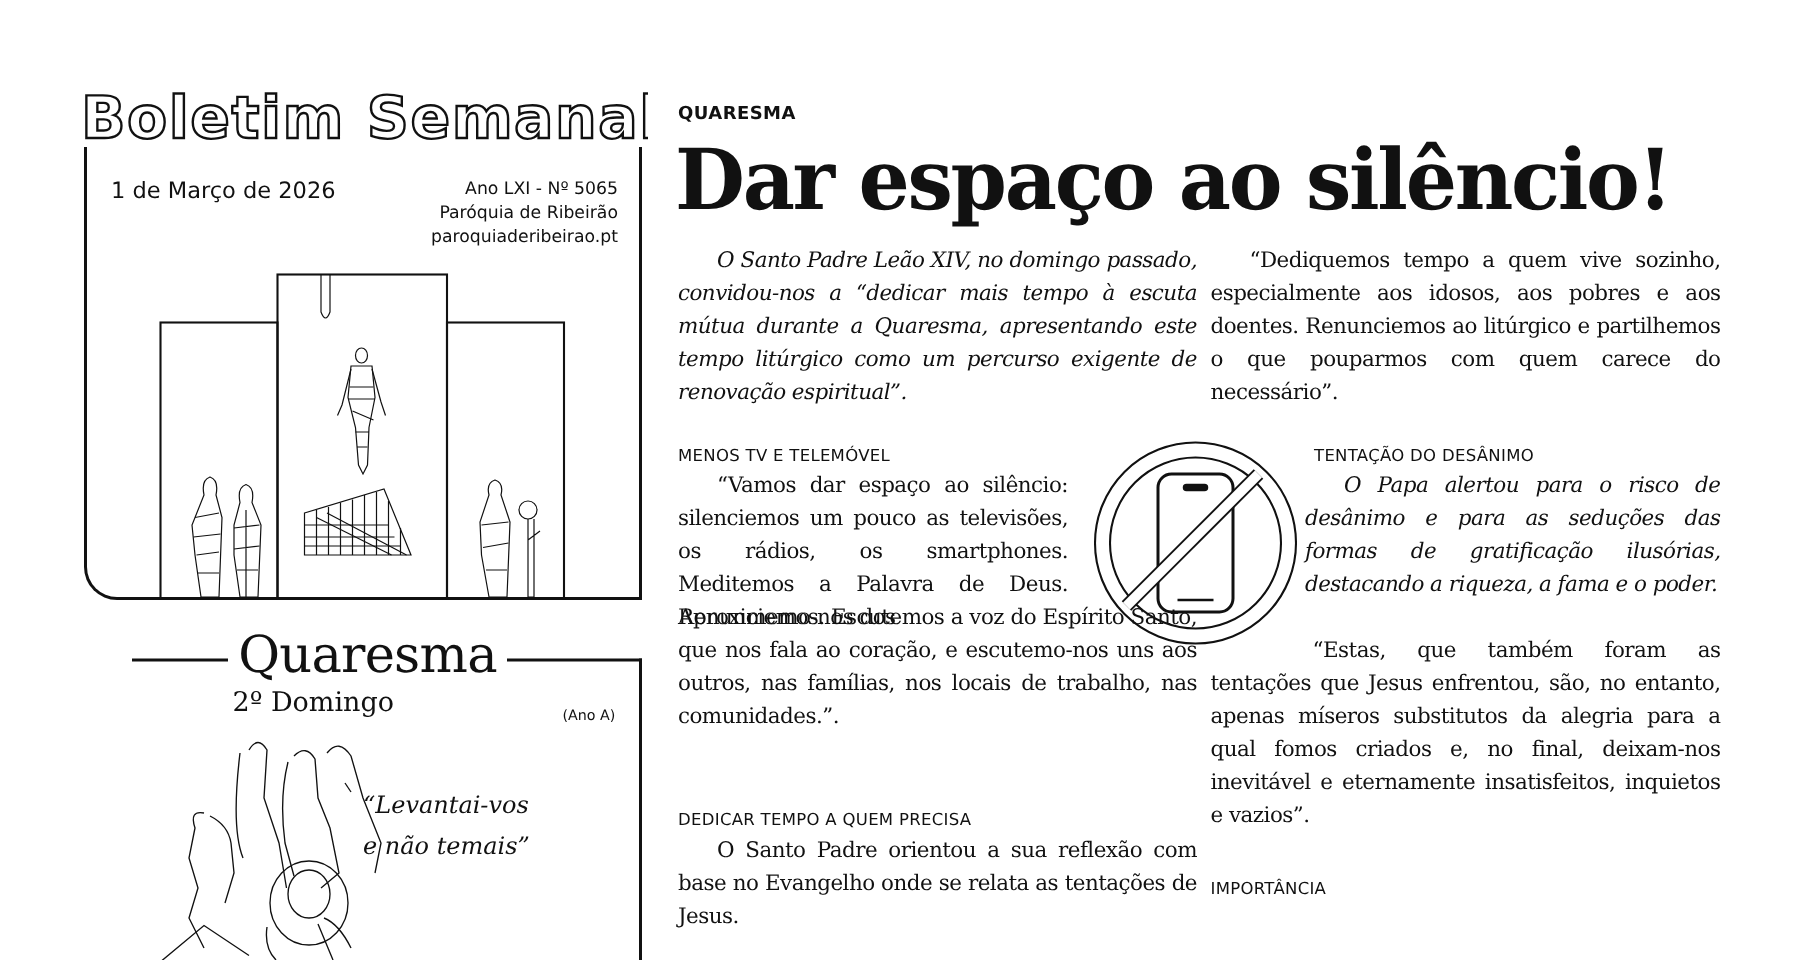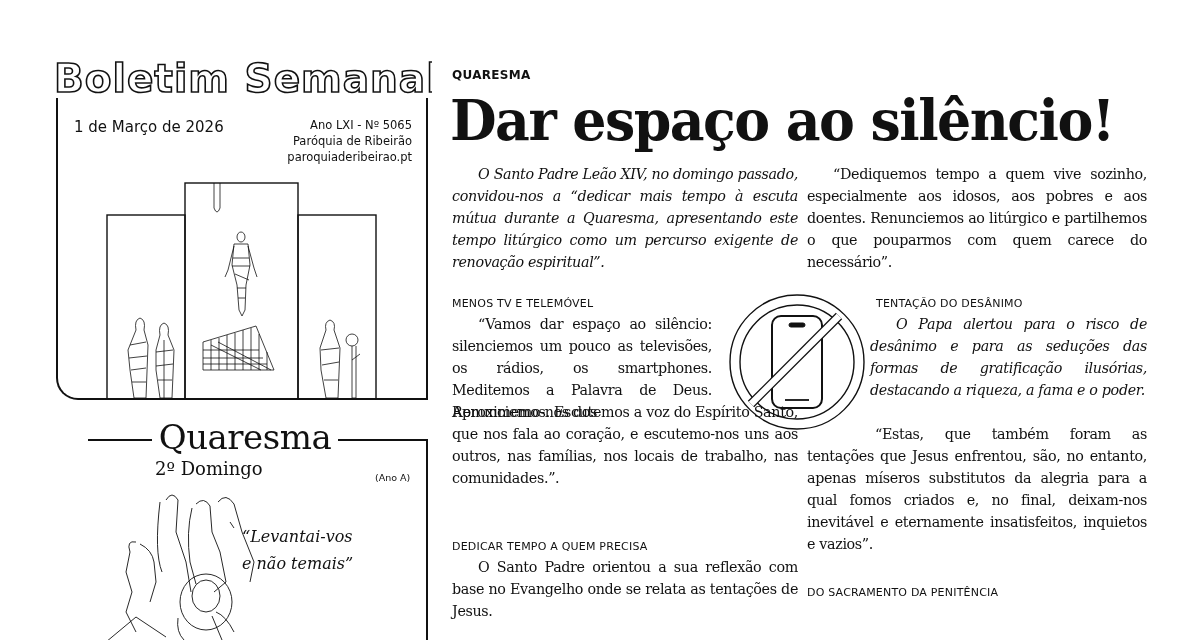--- a/index.html
+++ b/index.html
@@ -172,14 +172,14 @@
 <div class="abs col col2c" style="top:423px;">
   <p style="text-indent:68px;">“Estas, que também foram as tentações que Jesus enfrentou, são, no entanto, apenas míseros substitutos da alegria para a qual fomos criados e, no final, deixam-nos inevitável e eternamente insatisfeitos, inquietos e vazios”.</p>
 </div>
 
 <div class="abs sechead h-dedicar">DEDICAR TEMPO A QUEM PRECISA</div>
 <div class="abs col col1d">
   <p class="indent">O Santo Padre orientou a sua reflexão com base no Evangelho onde se relata as tentações de Jesus.</p>
 </div>
 
 <div class="abs sechead h-import">
-  <div>DO SACRAMENTO DA PENITÊNCIA</div>
+  <div>IMPORTÂNCIA</div>
 </div>
 
 </body></html>

